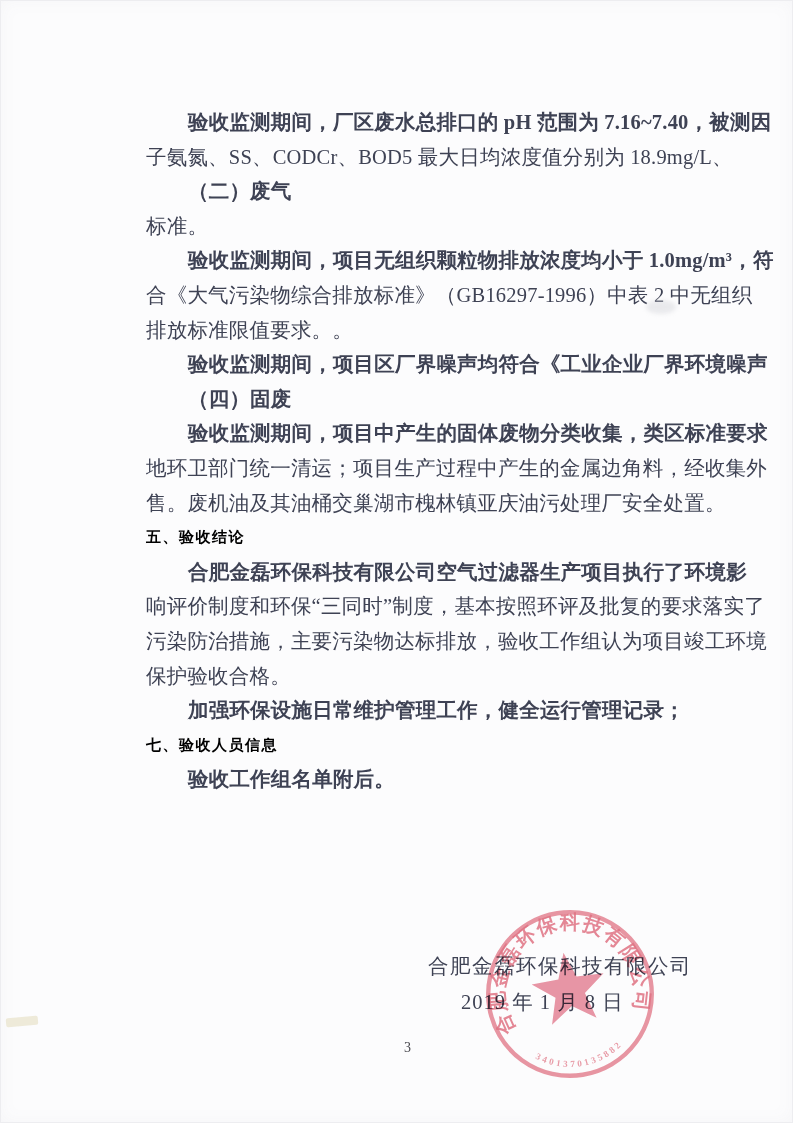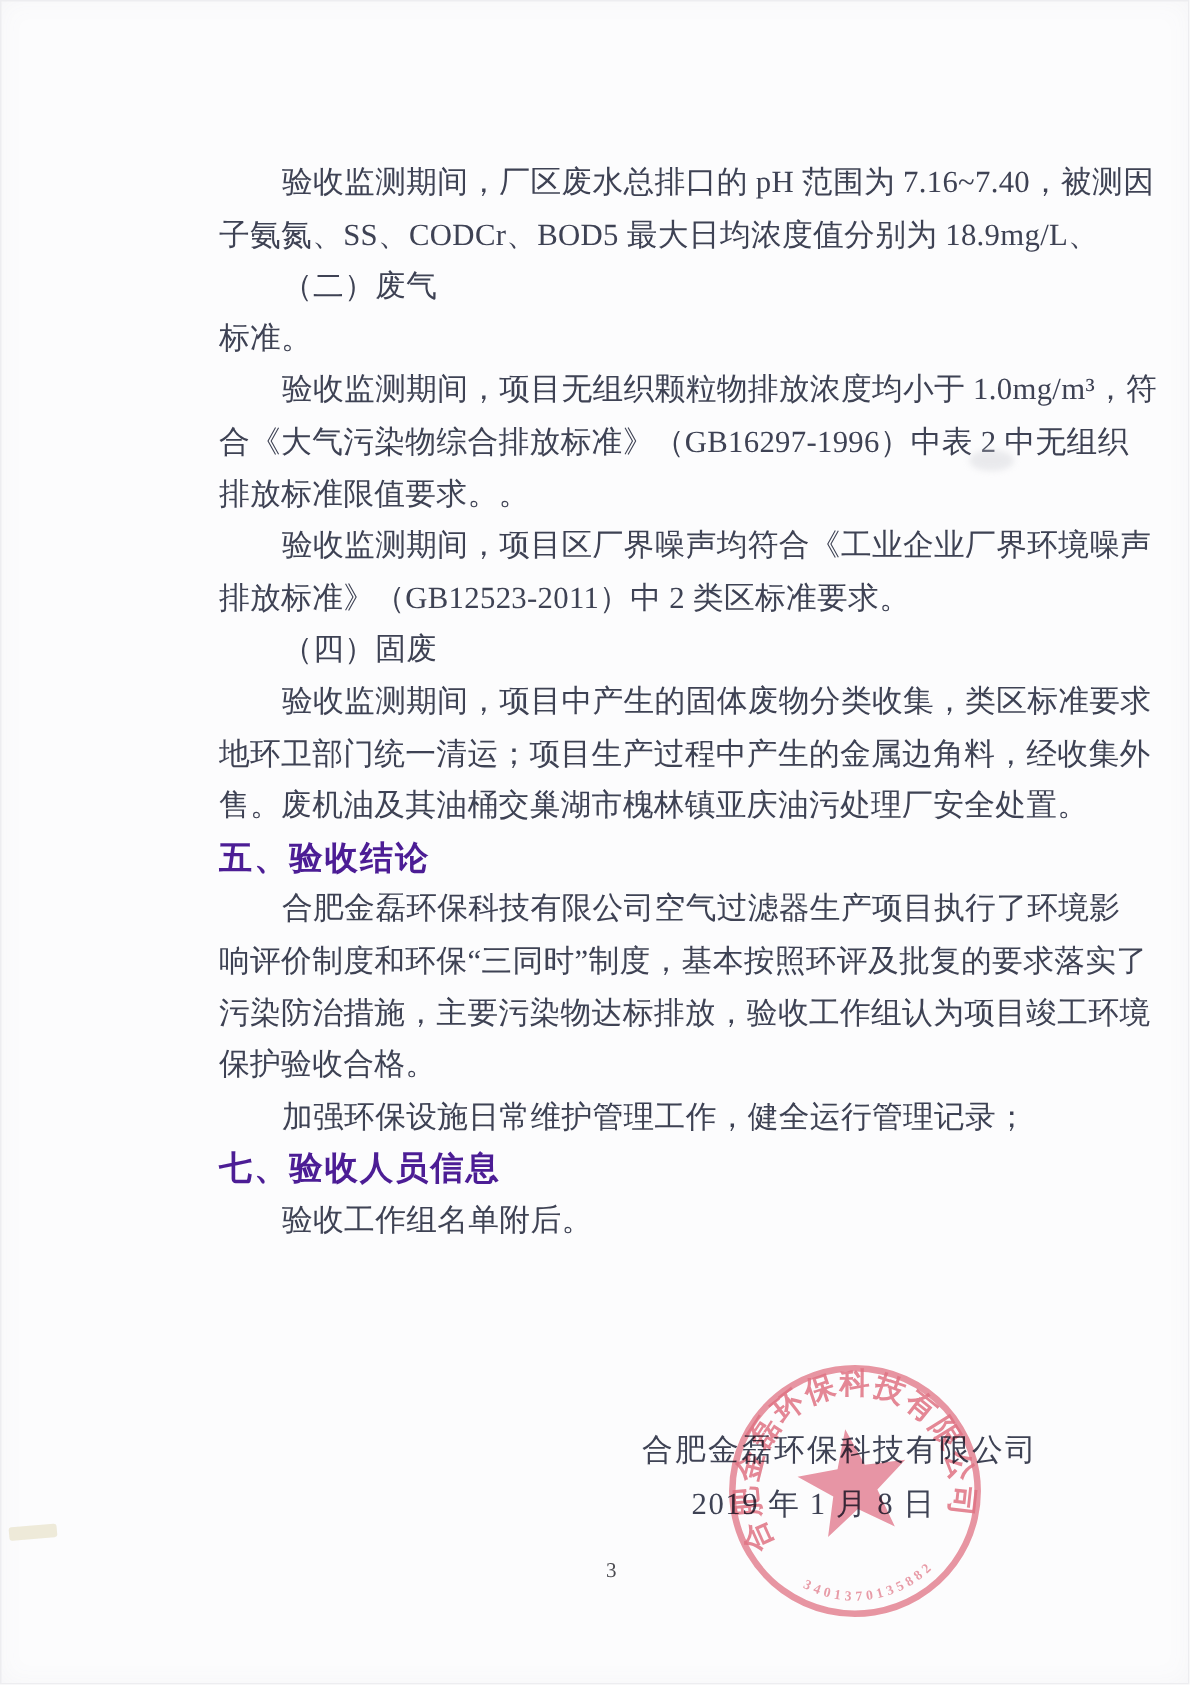--- a/index.html
+++ b/index.html
@@ -12,23 +12,23 @@
     font-family:"Liberation Serif","DejaVu Serif",serif;
   }
   .doc-body{
     position:absolute;left:146px;top:105px;width:578px;
   }
   .line{
     height:34.6px;line-height:34.6px;
     font-size:20.5px;color:#3e4254;
     white-space:nowrap;letter-spacing:0.2px;
   }
-  .line.indent{text-indent:42px;}
+  .line.indent{text-indent:42px;font-weight:bold;}
   .line.heading{
-    font-weight:700;color:#4c1d95;font-size:22px;
+    font-weight:700;color:#000000;font-size:15px;
     font-family:"Liberation Sans","DejaVu Sans",sans-serif;
     letter-spacing:1.5px;
   }
   .sig-company{
     position:absolute;left:428px;top:952px;
     font-size:20.5px;color:#3e4254;letter-spacing:1.5px;white-space:nowrap;
   }
   .sig-date{
     position:absolute;left:461px;top:988px;
     font-size:20.5px;color:#3e4254;letter-spacing:1px;white-space:nowrap;
@@ -65,21 +65,20 @@
 
   <div class="doc-body">
       <div class="line indent">验收监测期间，厂区废水总排口的 pH 范围为 7.16~7.40，被测因</div>
       <div class="line flush">子氨氮、SS、CODCr、BOD5 最大日均浓度值分别为 18.9mg/L、</div>
       <div class="line indent">（二）废气</div>
       <div class="line flush">标准。</div>
       <div class="line indent">验收监测期间，项目无组织颗粒物排放浓度均小于 1.0mg/m³，符</div>
       <div class="line flush">合《大气污染物综合排放标准》（GB16297-1996）中表 2 中无组织</div>
       <div class="line flush">排放标准限值要求。。</div>
       <div class="line indent">验收监测期间，项目区厂界噪声均符合《工业企业厂界环境噪声</div>
-      <div class="line flush">排放标准》（GB12523-2011）中 2 类区标准要求。</div>
       <div class="line indent">（四）固废</div>
       <div class="line indent">验收监测期间，项目中产生的固体废物分类收集，类区标准要求</div>
       <div class="line flush">地环卫部门统一清运；项目生产过程中产生的金属边角料，经收集外</div>
       <div class="line flush">售。废机油及其油桶交巢湖市槐林镇亚庆油污处理厂安全处置。</div>
       <div class="line heading">五、验收结论</div>
       <div class="line indent">合肥金磊环保科技有限公司空气过滤器生产项目执行了环境影</div>
       <div class="line flush">响评价制度和环保“三同时”制度，基本按照环评及批复的要求落实了</div>
       <div class="line flush">污染防治措施，主要污染物达标排放，验收工作组认为项目竣工环境</div>
       <div class="line flush">保护验收合格。</div>
       <div class="line indent">加强环保设施日常维护管理工作，健全运行管理记录；</div>

